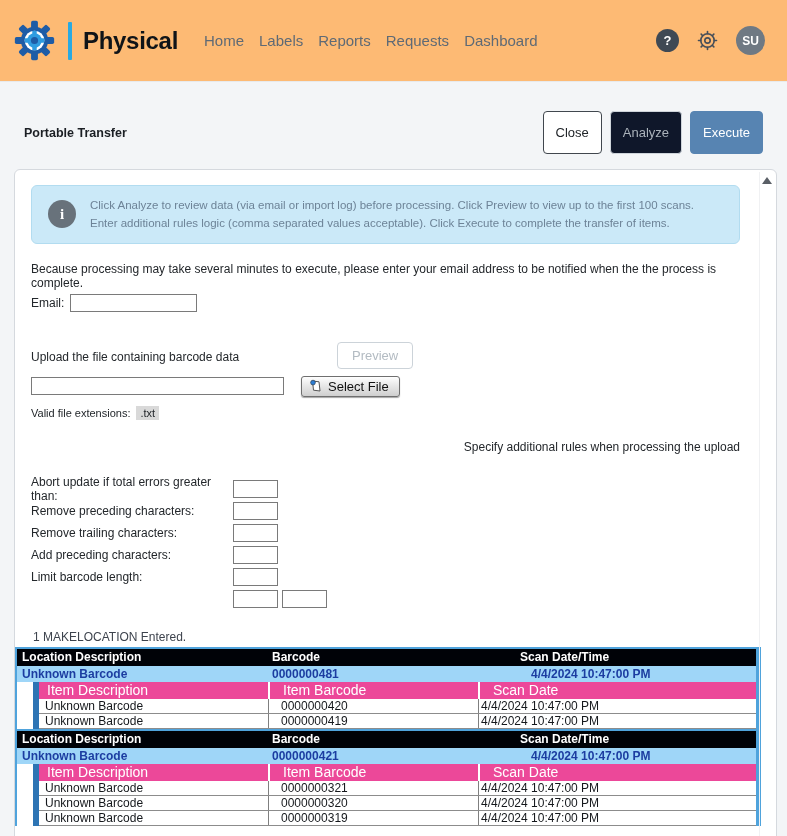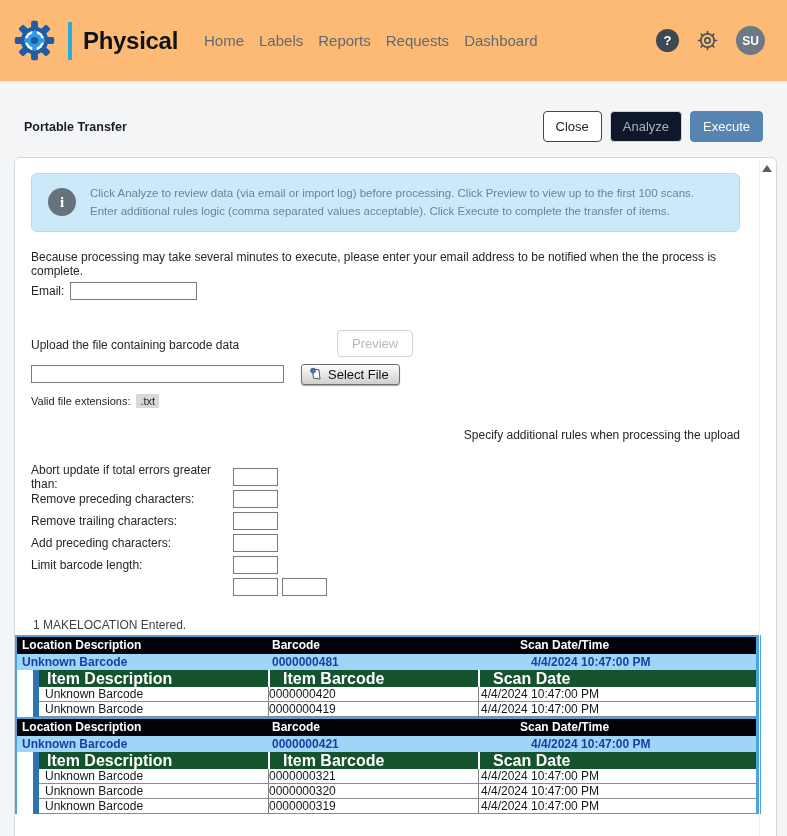--- a/index.html
+++ b/index.html
@@ -16,21 +16,21 @@
   .header-right { margin-left:auto; display:flex; align-items:center; gap:17px; }
   .help-circle { width:23px; height:23px; border-radius:50%; background:#3f4954; color:#fff;
     font-size:13px; font-weight:bold; display:flex; align-items:center; justify-content:center; cursor:pointer; }
   .avatar { width:29px; height:29px; border-radius:50%; background:#6f7983; color:#fff;
     font-size:12px; font-weight:bold; display:flex; align-items:center; justify-content:center; cursor:pointer; }
 
   
   .title-row { display:flex; align-items:center; margin:29px 24px 0 24px; }
   .page-title { font-size:12.5px; font-weight:bold; color:#1b1f24; }
   .title-buttons { margin-left:auto; display:flex; gap:8px; }
-  .btn { height:31px; padding:0 12px; border-radius:4px; font-size:13px;
+  .btn { height:43px; padding:0 12px; border-radius:4px; font-size:13px;
     font-family:"Liberation Sans", sans-serif; cursor:pointer; }
   .btn-close { background:#fff; border:1px solid #41474e; color:#212529; }
   .btn-analyze { background:#0f172a; border:1px solid #ced4da; color:#aab2ba; }
   .btn-execute { background:#5784b2; border:1px solid #5784b2; color:#fff; }
 
   
   .panel { position:relative; margin:15px 0 0 14px; width:763px; height:740px;
     background:#fff; border:1px solid #d5d9de; border-radius:6px; }
   .panel-scrollzone { position:absolute; top:2px; right:2px; bottom:2px; width:15px;
     border-left:1px solid #f0f1f3; }
@@ -85,28 +85,28 @@
   .group { border-bottom:2px solid #4fa3dc; }
   .group:last-child { border-bottom:none; }
   .loc-grid { display:grid; grid-template-columns:250px 248px 1fr; }
   .loc-header { background:#000207; color:#fff; font-weight:bold; font-size:12px; line-height:17px; }
   .loc-header > div { padding-left:5px; white-space:nowrap; overflow:hidden; }
   .loc-row { background:#9fd6f8; color:#1c3da1; font-weight:bold; font-size:12px; line-height:16px; }
   .loc-row > div { padding-left:5px; white-space:nowrap; }
   .loc-row .loc-date { padding-left:16px; }
   .sub { margin-left:16px; border-left:6px solid #2d74b4; }
   .sub-grid { display:grid; grid-template-columns:229px 210px 1fr; }
-  .sub-header { background:#14532d; color:#fff; font-weight:bold; font-size:16px; line-height:17px; }
+  .sub-header { background:#ec4899; color:#fff; font-weight:normal; font-size:14px; line-height:17px; }
   .sub-header > div { padding-left:8px; white-space:nowrap; }
   .sub-header > div:nth-child(2) { border-left:2px solid #fff; padding-left:13px; }
   .sub-header > div:nth-child(3) { border-left:2px solid #fff; padding-left:13px; }
   .item-row { background:#fff; color:#15181c; font-size:12px; line-height:14px;
     border-bottom:1px solid #8c8c8c; }
   .item-row > div { padding-left:6px; white-space:nowrap; }
-  .item-row > div:nth-child(2) { border-left:1px solid #7f7f7f; padding-left:0; }
+  .item-row > div:nth-child(2) { border-left:1px solid #7f7f7f; padding-left:12px; }
   .item-row > div:nth-child(3) { border-left:1px solid #7f7f7f; padding-left:2px; }
 </style>
 </head>
 <body>
 
 <div class="app-header">
   <span style="display:flex;">
     <svg width="41" height="41" viewBox="0 0 48 48">
       <g fill="#1e5ca6" transform="translate(24,24)">
         <circle r="16"></circle>

